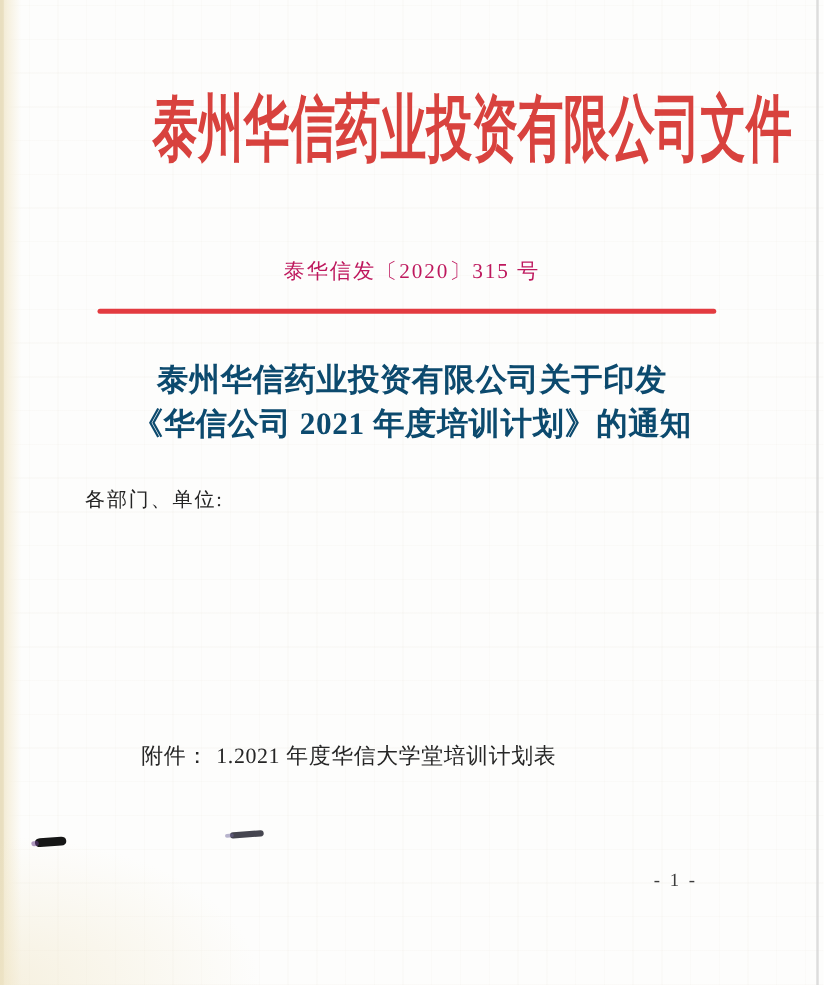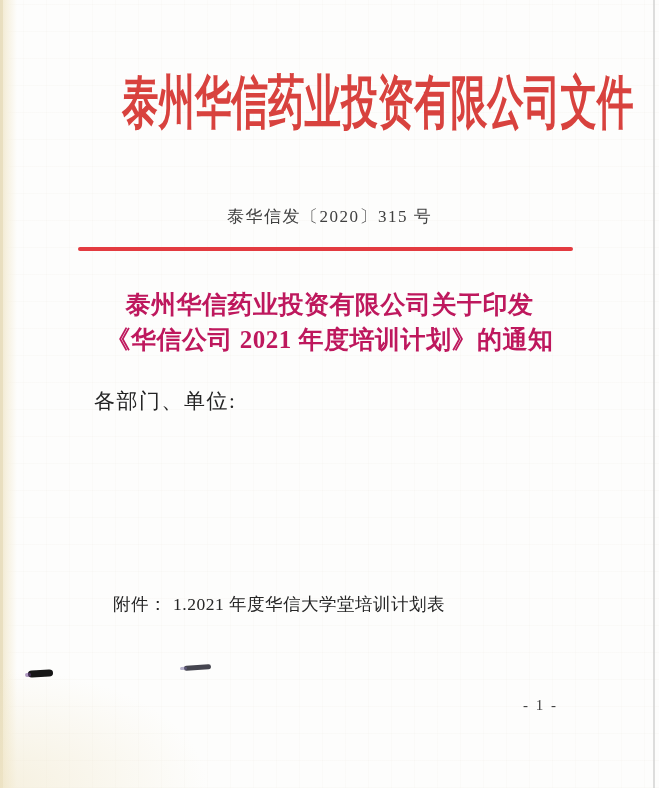--- a/index.html
+++ b/index.html
@@ -32,34 +32,34 @@
     position:absolute; left:653px; top:0; width:2px; height:788px;
     background:#d2d2d2; opacity:.75;
   }
   .header-title {
     position:absolute; top:72px; left:0; width:659px; text-align:center;
     font-size:58px; line-height:62px; font-weight:bold; color:#d8423e;
     transform:scaleX(0.63); transform-origin:50% 50%; white-space:nowrap;
   }
   .doc-number {
     position:absolute; top:206px; left:0; width:659px; text-align:center;
-    font-size:17px; line-height:22px; color:#404040; letter-spacing:1.5px;
+    font-size:17px; line-height:22px; color:#be185d; letter-spacing:1.5px;
   }
   .red-rule {
     position:absolute; top:247px; left:78px; width:495px; height:3.5px;
     background:#e33b40; border-radius:2px;
   }
   .doc-title {
     position:absolute; top:287px; left:0; width:659px; text-align:center;
-    font-size:25px; line-height:35px; font-weight:bold; color:#be185d;
+    font-size:25px; line-height:35px; font-weight:bold; color:#0c4a6e;
     letter-spacing:0.5px; white-space:nowrap;
   }
   .salutation {
-    position:absolute; top:390px; left:94px;
-    font-size:21px; line-height:22px; color:#242424; letter-spacing:1.5px;
+    position:absolute; top:390px; left:68px;
+    font-size:16px; line-height:22px; color:#242424; letter-spacing:1.5px;
   }
   .paragraph {
     position:absolute; top:417px; left:80px; width:502px;
     font-size:17.5px; line-height:32.5px; color:#262626; letter-spacing:0.3px;
     white-space:nowrap;
   }
   .paragraph .para-line:first-child { text-indent:35px; }
   .attachments {
     position:absolute; top:589px; left:113px;
     font-size:17.5px; line-height:31px; color:#262626; letter-spacing:0.5px;

